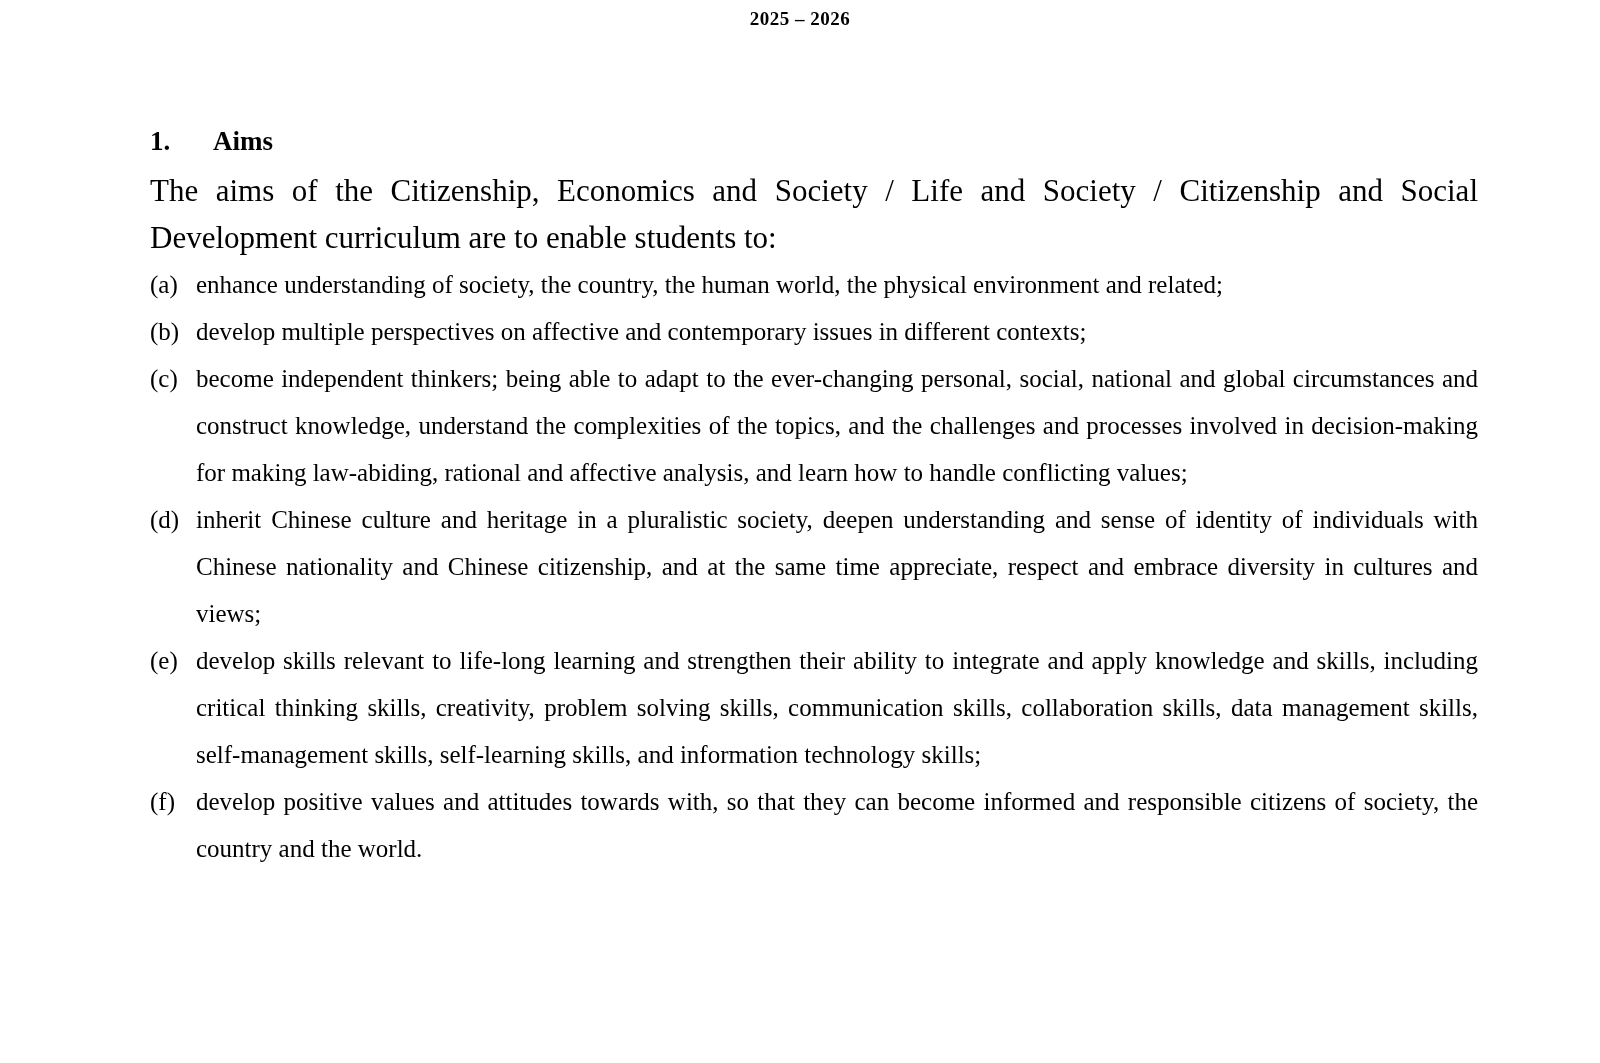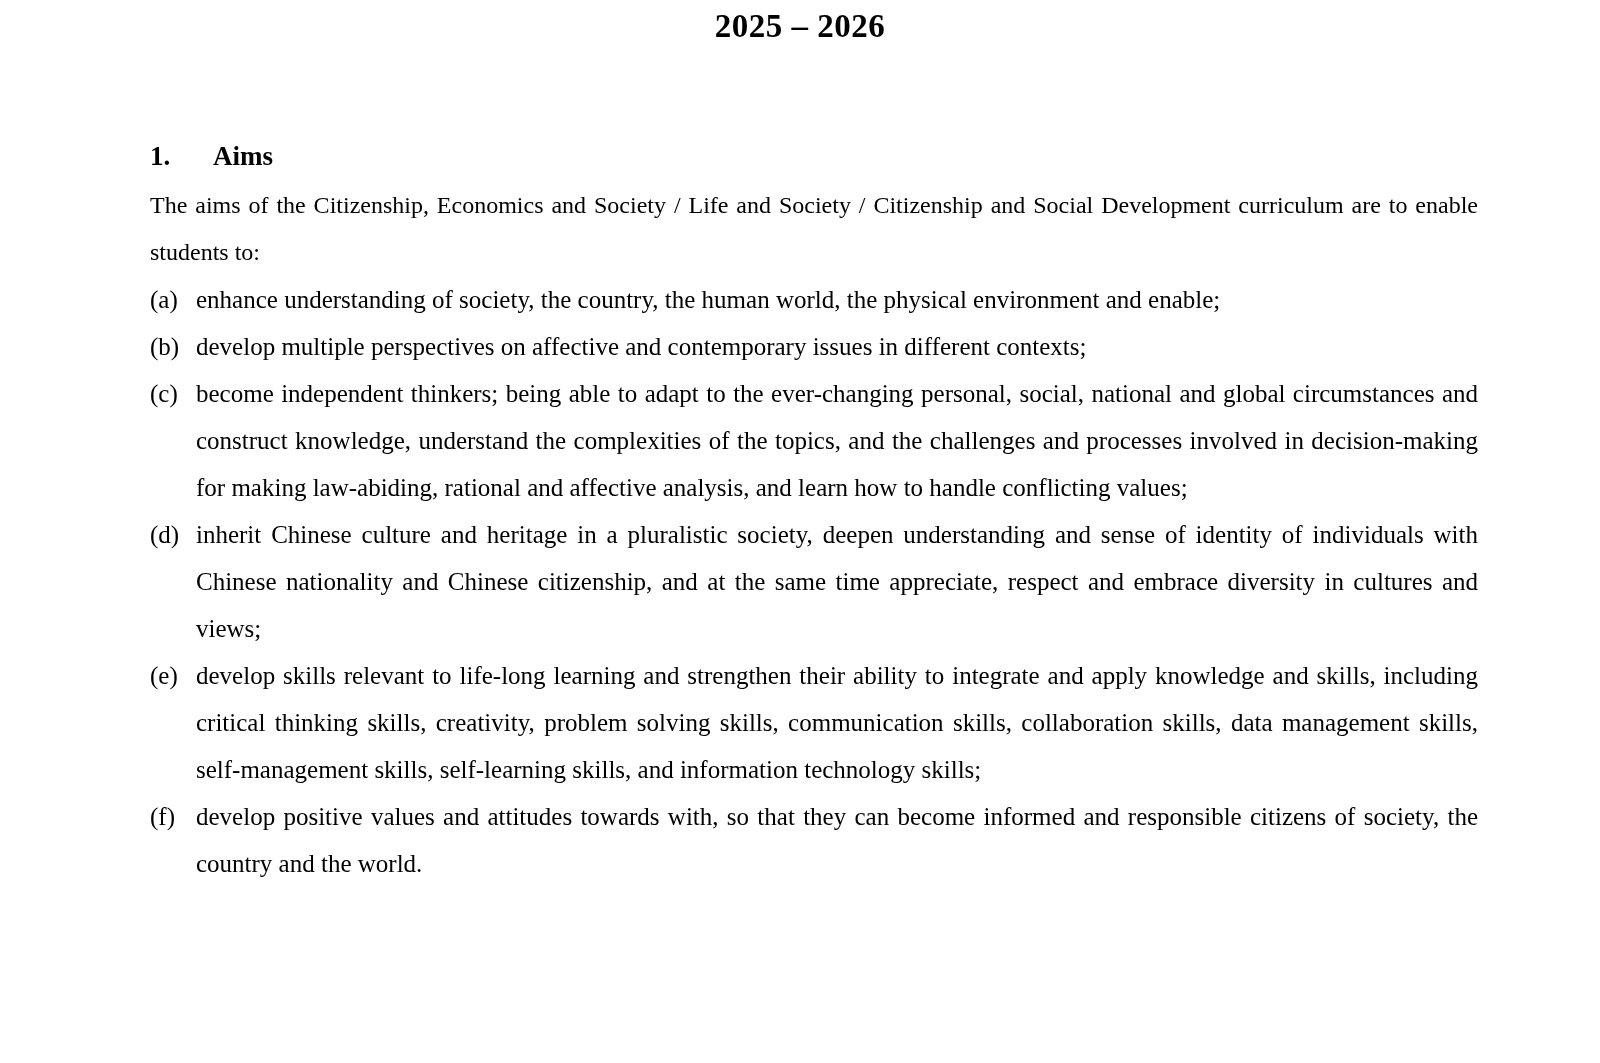--- a/index.html
+++ b/index.html
@@ -17,21 +17,21 @@
   .page {
     position: relative;
     width: 1600px;
     height: 1063px;
     box-sizing: border-box;
     padding: 0;
   }
   .doc-header {
     text-align: center;
     font-weight: bold;
-    font-size: 33px;
+    font-size: 19px;
     letter-spacing: 0.5px;
     margin-top: 8px;
     margin-bottom: 12px;
   }
   .content {
     margin-left: 150px;
     margin-right: 122px;
     margin-top: 96px;
   }
   .section-heading {
@@ -43,21 +43,21 @@
   }
   .section-number {
     width: 63px;
     flex: 0 0 63px;
   }
   .section-title {
     white-space: nowrap;
     font-family: Liberation Serif, serif;
   }
   .intro {
-    font-size: 24px;
+    font-size: 31px;
     line-height: 47px;
     text-align: justify;
     text-align-last: left;
     margin: 0 0 0 0;
   }
   .list {
     margin: 0;
     padding: 0;
     list-style: none;
   }
@@ -91,21 +91,21 @@
       <span class="section-number">1.</span>
       <span class="section-title">Aims</span>
     </div>
 
     <p class="intro">The aims of the Citizenship, Economics and Society / Life and Society / Citizenship and Social Development curriculum are to enable students to:</p>
 
     <ul class="list">
 
       <li class="list-item">
         <span class="item-marker">(a)</span>
-        <span class="item-text">enhance understanding of society, the country, the human world, the physical environment and enable;</span>
+        <span class="item-text">enhance understanding of society, the country, the human world, the physical environment and related;</span>
       </li>
 
       <li class="list-item">
         <span class="item-marker">(b)</span>
         <span class="item-text">develop multiple perspectives on affective and contemporary issues in different contexts;</span>
       </li>
 
       <li class="list-item">
         <span class="item-marker">(c)</span>
         <span class="item-text">become independent thinkers; being able to adapt to the ever-changing personal, social, national and global circumstances and construct knowledge, understand the complexities of the topics, and the challenges and processes involved in decision-making for making law-abiding, rational and affective analysis, and learn how to handle conflicting values;</span>

